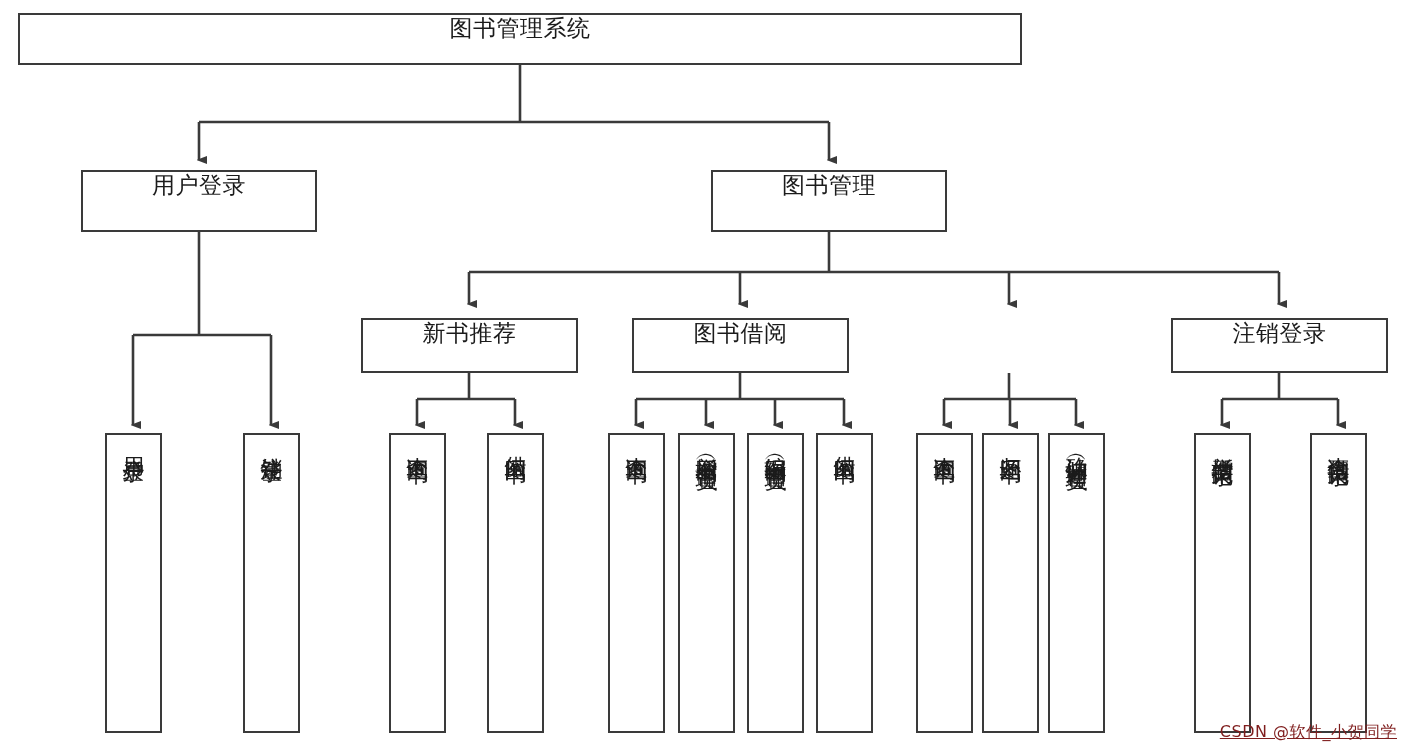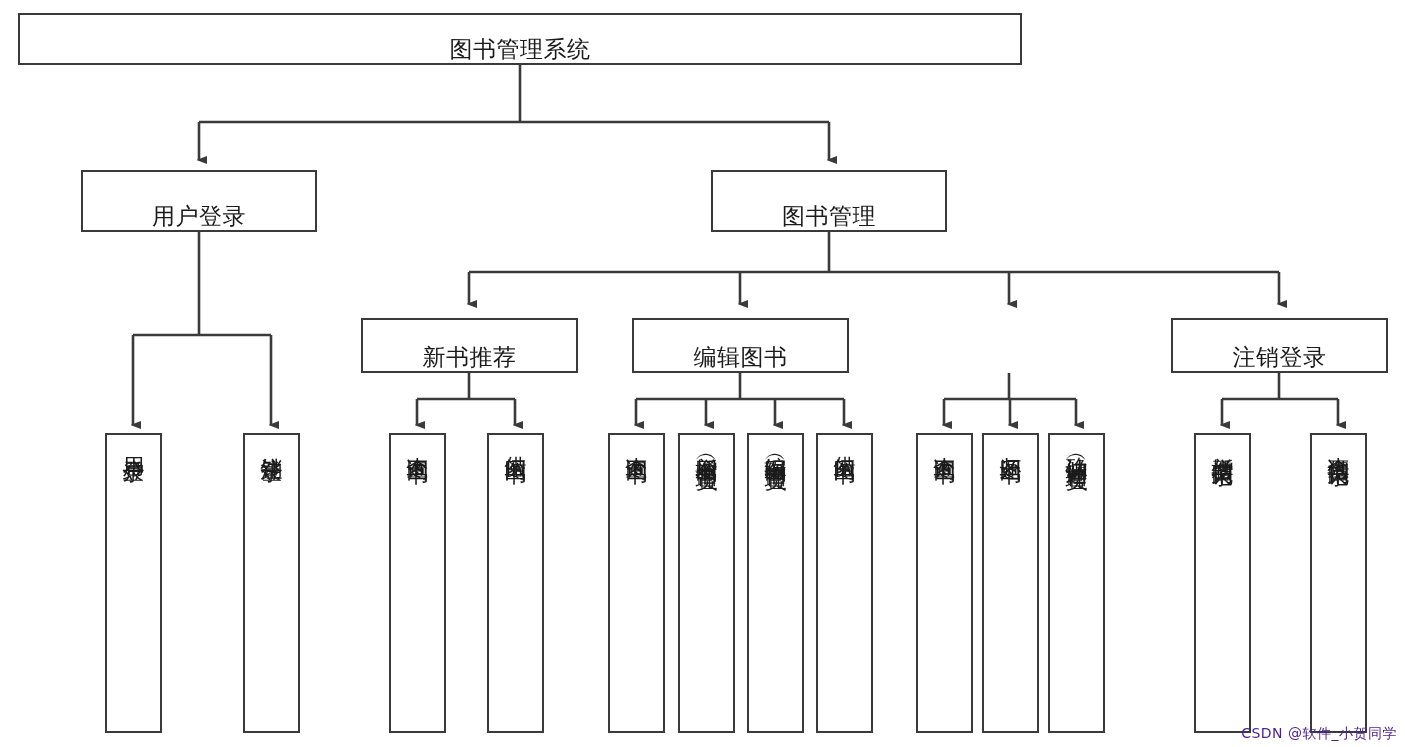--- a/index.html
+++ b/index.html
@@ -24,21 +24,21 @@
     top: 0;
     width: 1405px;
     height: 747px;
   }
   .node {
     position: absolute;
     box-sizing: border-box;
     background: #ffffff;
     border: 2.5px solid #3a3a3a;
     display: flex;
-    align-items: flex-end;
+    align-items: flex-start;
     justify-content: center;
     color: #1b1b1b;
   }
   .node-label {
     display: block;
     text-align: center;
     line-height: 1.18;
     white-space: nowrap;
   }
   
@@ -59,25 +59,26 @@
     text-orientation: upright;
     font-size: 22px;
     line-height: 1.0;
     letter-spacing: 2px;
     white-space: nowrap;
   }
   .watermark {
     position: absolute;
     right: 8px;
     bottom: 4px;
-    font-size: 14px;
-    color: #4c1d95;
+    font-size: 16px;
+    color: #7f1d1d;
     letter-spacing: 0.5px;
     white-space: nowrap;
     pointer-events: none;
+    text-decoration: underline;
   }
 </style>
 </head>
 <body>
 
 <div id="diagram-root">
 
   <svg id="diagram-svg" viewBox="0 0 1405 747">
     <defs>
       <marker id="arrow" markerWidth="10" markerHeight="10" refX="4" refY="8" orient="auto" markerUnits="userSpaceOnUse">
@@ -136,21 +137,21 @@
     <span class="node-label">用户登录</span>
   </div>
   <div class="node horiz" style="left:711px; top:170px; width:236px; height:62px;">
     <span class="node-label">图书管理</span>
   </div>
 
   <div class="node horiz" style="left:361px; top:318px; width:217px; height:55px;">
     <span class="node-label">新书推荐</span>
   </div>
   <div class="node horiz" style="left:632px; top:318px; width:217px; height:55px;">
-    <span class="node-label">编辑图书</span>
+    <span class="node-label">图书借阅</span>
   </div>
   <div class="node horiz" style="left:1171px; top:318px; width:217px; height:55px;">
     <span class="node-label">注销登录</span>
   </div>
 
   <div class="node vert" style="left:105px; top:433px; width:57px; height:300px;">
     <span class="node-label">用户登录</span>
   </div>
   <div class="node vert" style="left:243px; top:433px; width:57px; height:300px;">
     <span class="node-label">注销登录</span>

